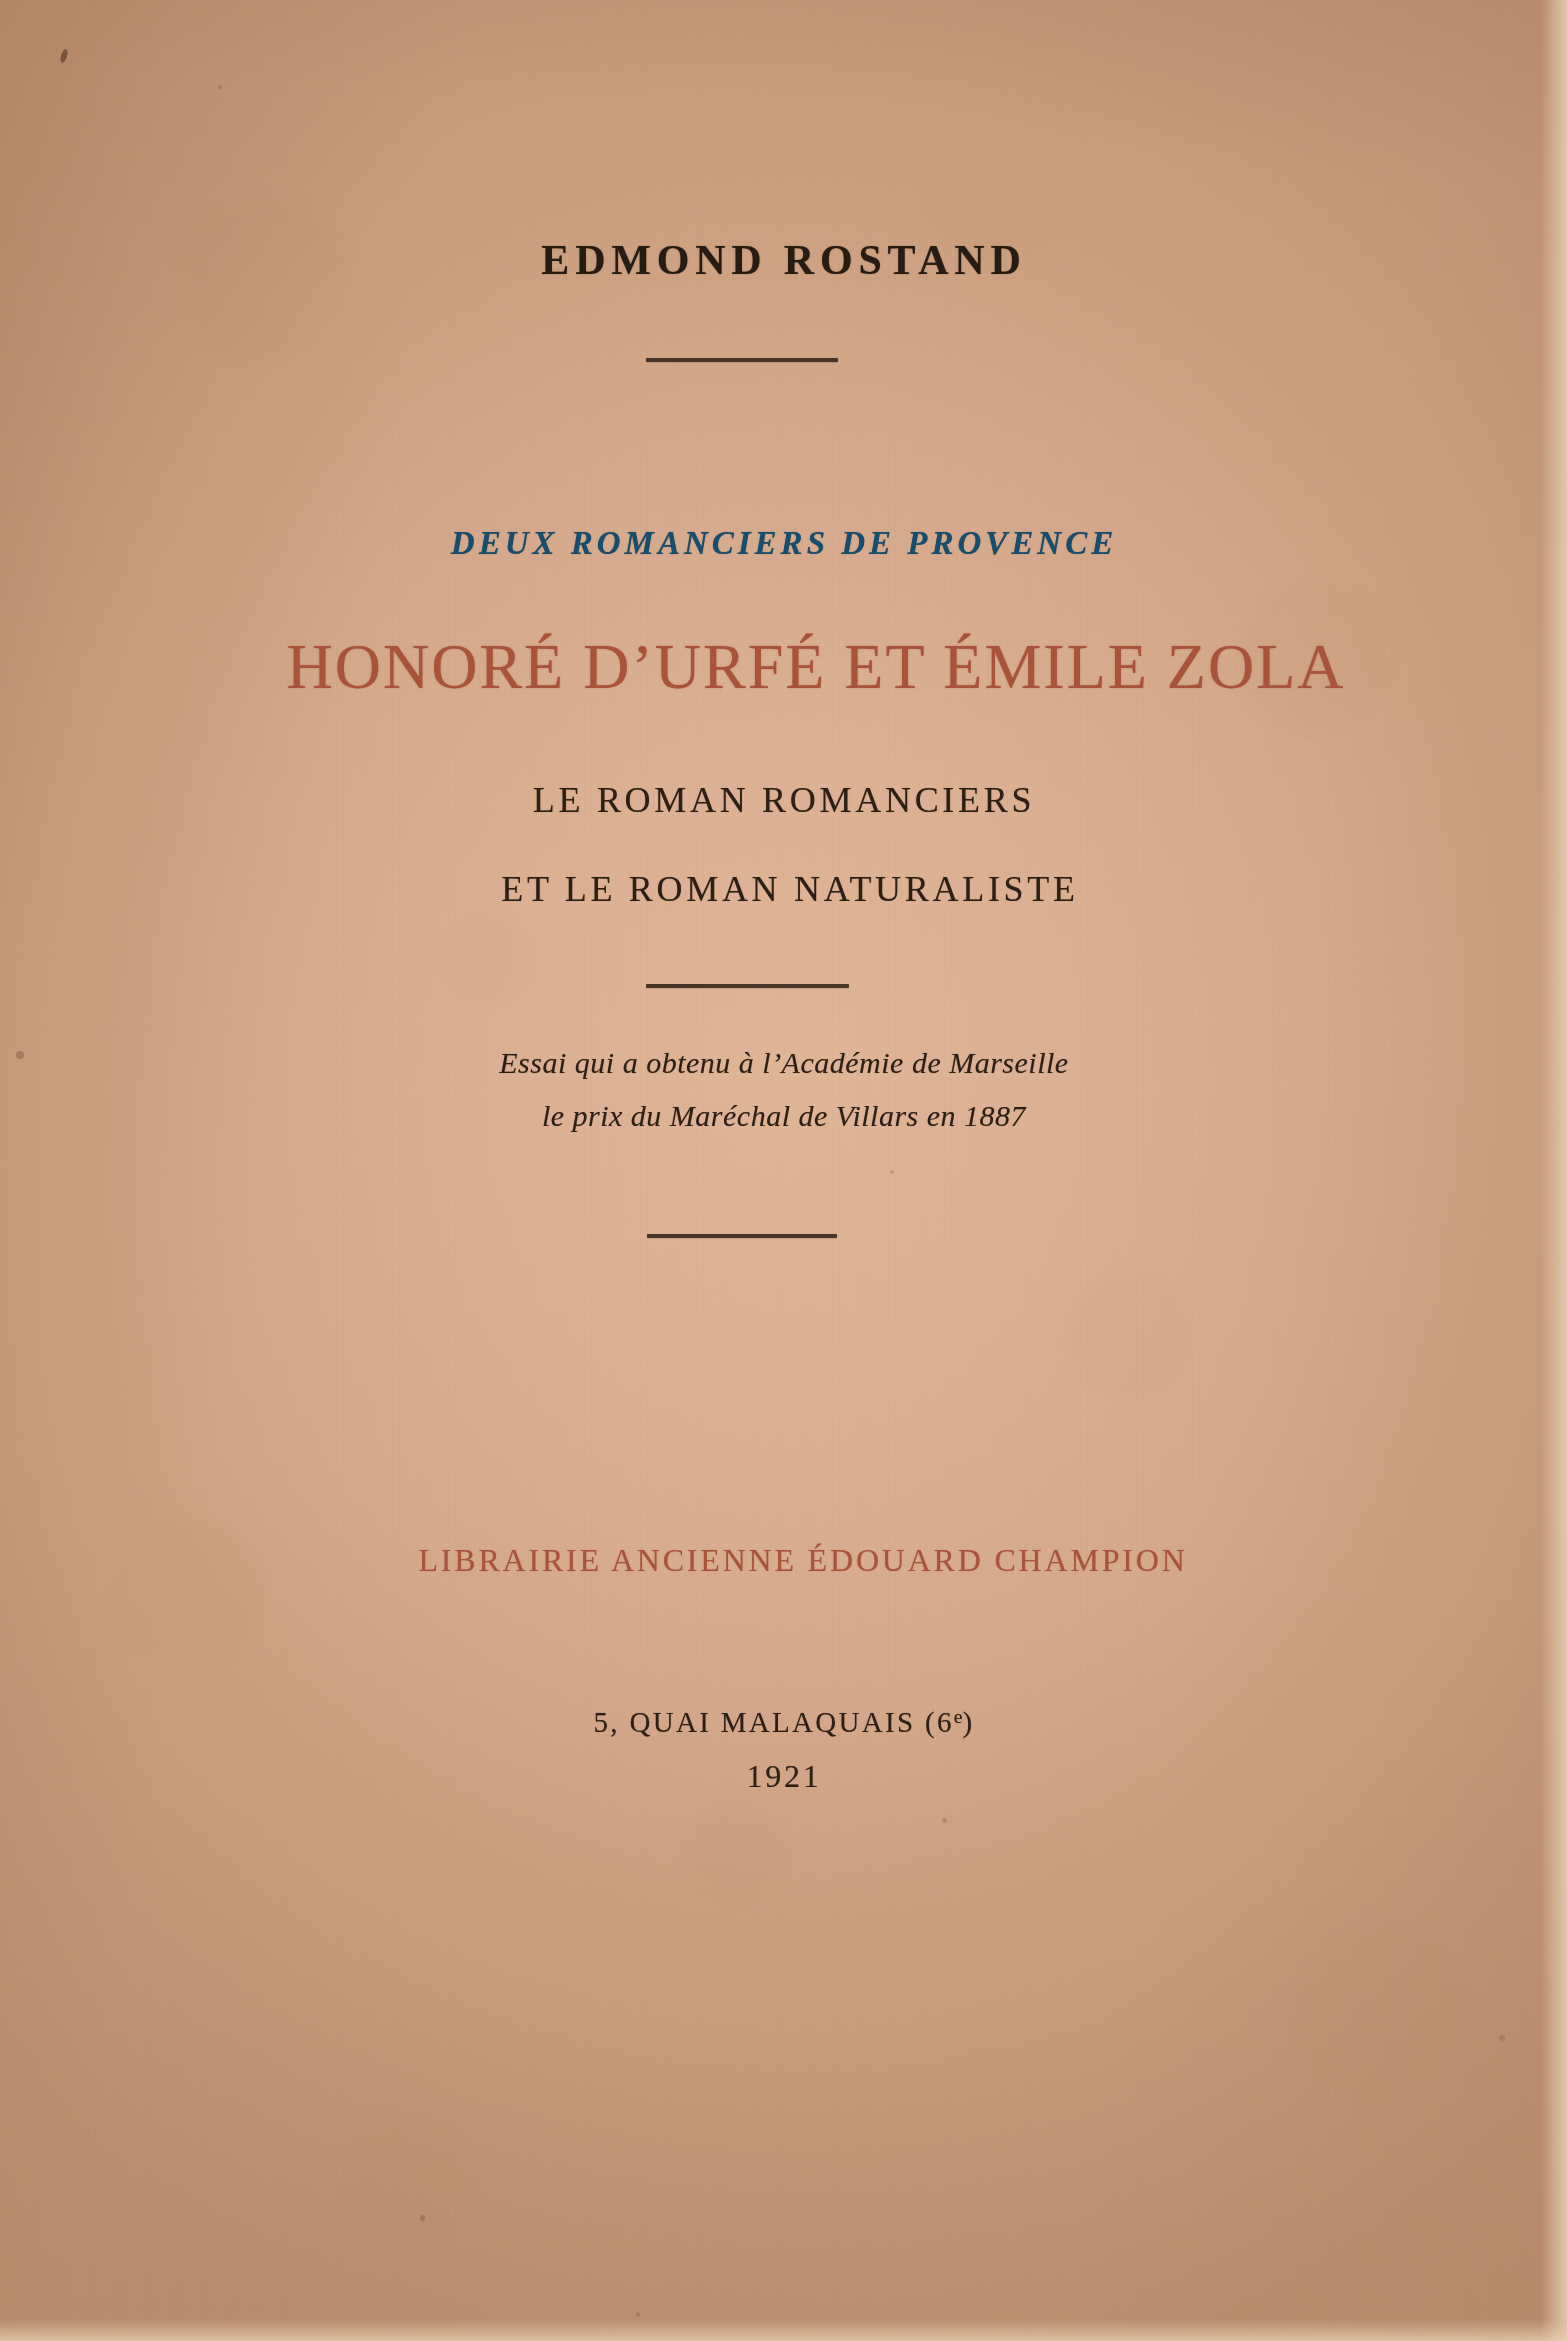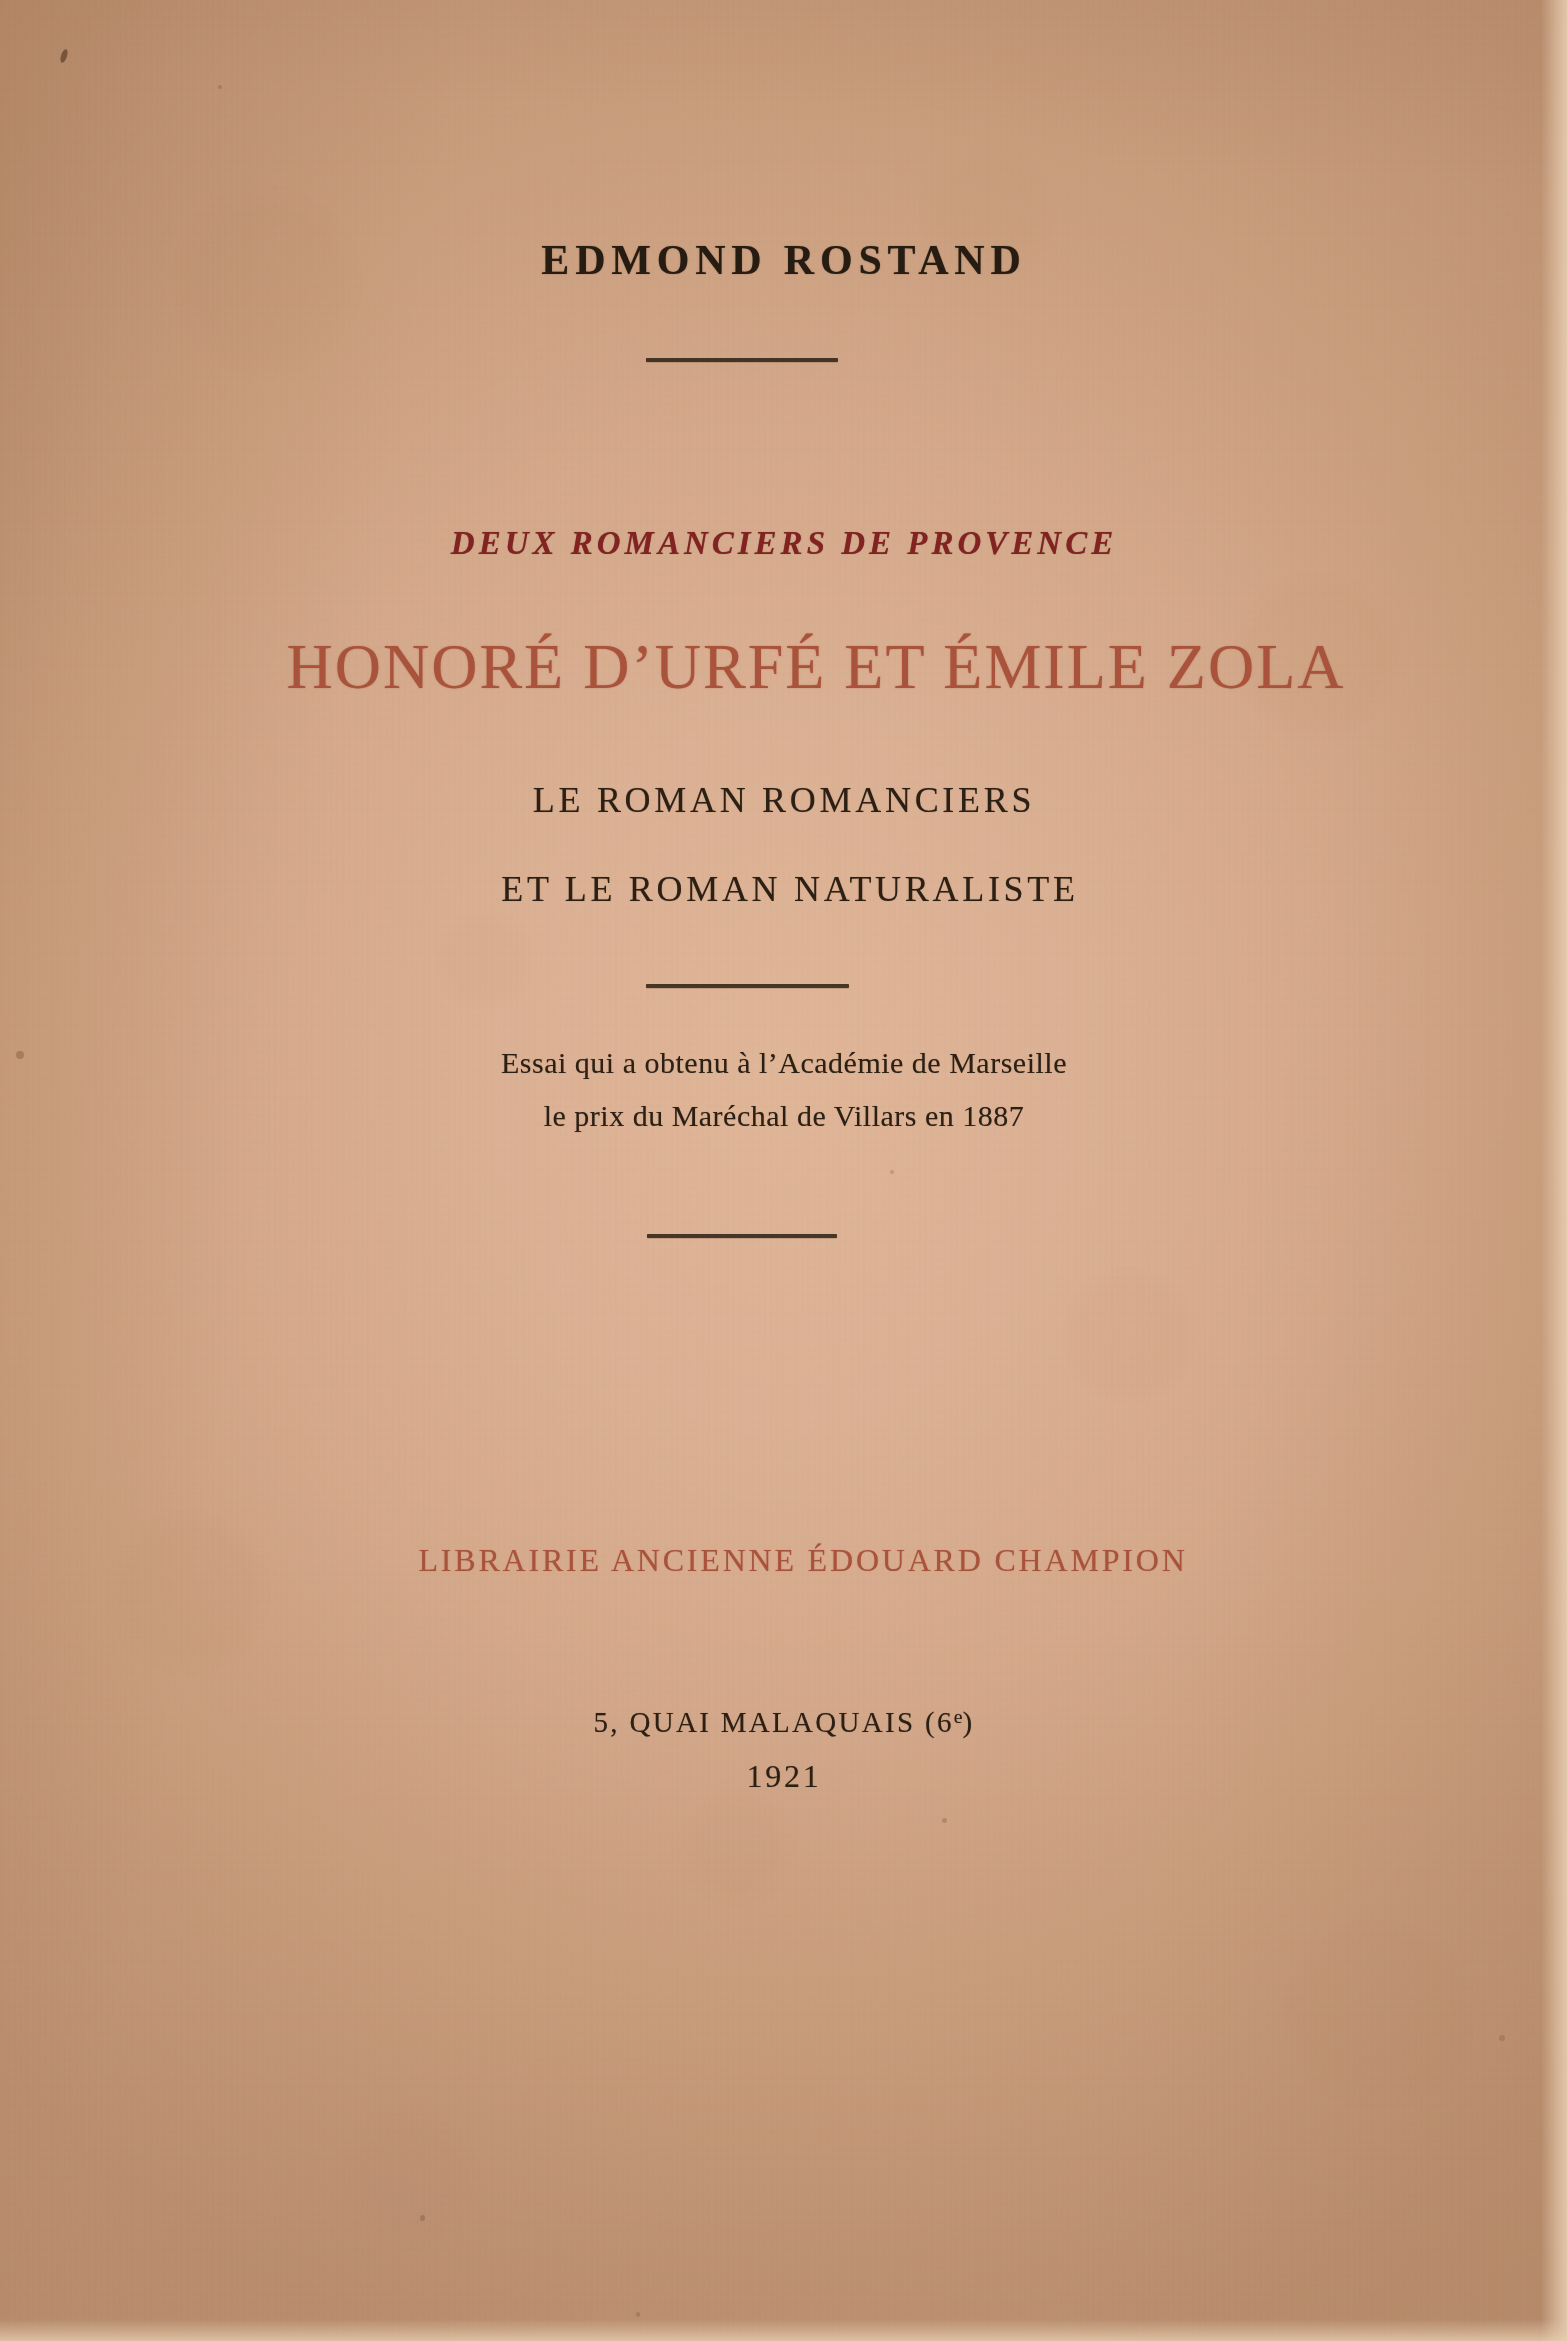--- a/index.html
+++ b/index.html
@@ -154,21 +154,21 @@
     box-shadow: 0 0.4px 0.7px rgba(40,26,14,0.35);
   }
 
   
   .supertitle {
     top: 525px;
     font-size: 33px;
     font-style: italic;
     font-weight: 600;
     letter-spacing: 4px;
-    color: #7f1d1d;
+    color: #0c4a6e;
     text-shadow: 0 0 1px rgba(40,26,14,0.5);
   }
 
   
   .maintitle {
     top: 630px;
     font-size: 64px;
     font-weight: 400;
     letter-spacing: 2px;
     color: #a8503a;
@@ -185,20 +185,21 @@
     letter-spacing: 3.7px;
     color: #241a10;
     text-shadow: 0 0 1px rgba(40,26,14,0.45);
   }
 
   
   .note-a { top: 1046px; }
   .note-b { top: 1099px; }
   .note {
     font-size: 30px;
+    font-style: italic;
     letter-spacing: 0.5px;
     color: #241a10;
     text-shadow: 0 0 0.9px rgba(40,26,14,0.4);
   }
 
   
   .imprint-city {
     top: 1570px;
     font-size: 34px;
     font-weight: 600;

